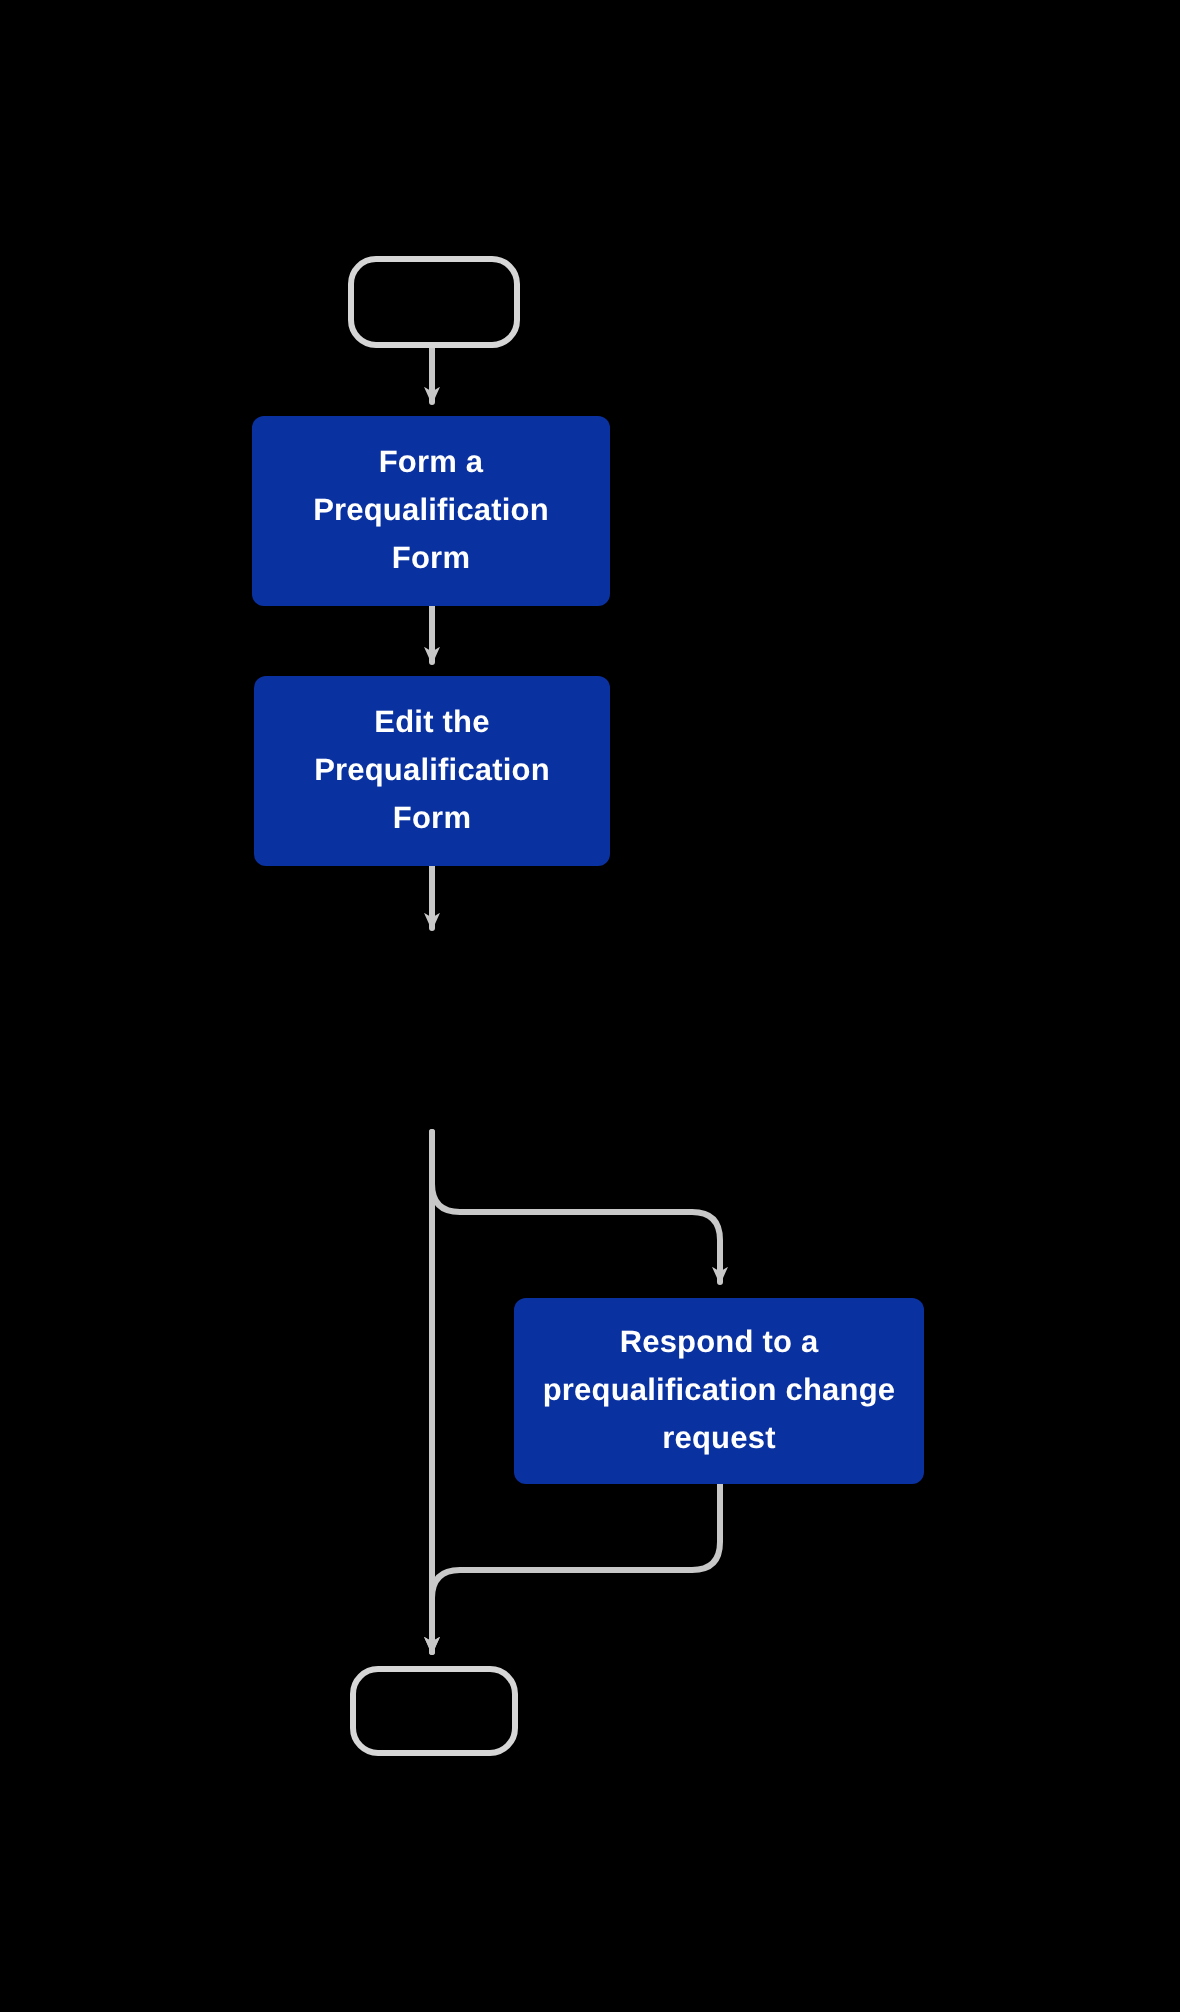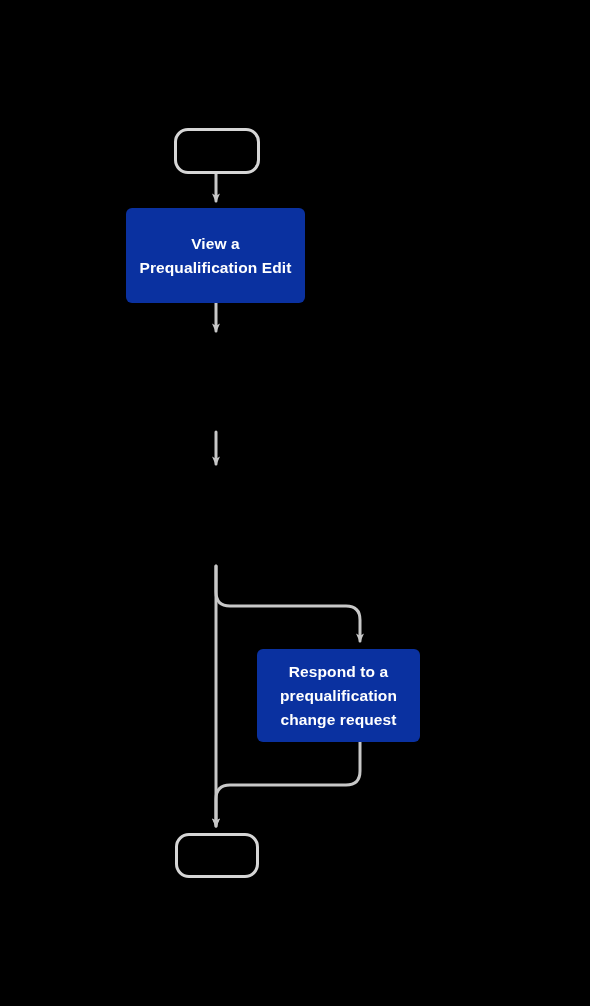--- a/index.html
+++ b/index.html
@@ -73,24 +73,27 @@
       <path d="M216,432 L216,464" marker-end="url(#arrowhead)"></path>
       <path d="M216,566 L216,592 Q216,606 230,606 L346,606 Q360,606 360,620 L360,641" marker-end="url(#arrowhead)"></path>
       <path d="M216,566 L216,826" marker-end="url(#arrowhead)"></path>
       <path d="M360,742 L360,771 Q360,785 346,785 L230,785 Q216,785 216,799 L216,826" marker-end="url(#arrowhead)"></path>
     </g>
   </svg>
 
   <div class="terminal" style="left:174px; top:128px; width:86px; height:46px;"></div>
 
   <div class="node-box" style="left:126px; top:208px; width:179px; height:95px;">
-    <span class="label">View a Prequalification Edit</span>
+    <span class="label">Form a Prequalification Form</span>
+  </div>
+
+  <div class="node-box" style="left:127px; top:338px; width:178px; height:95px;">
+    <span class="label">Edit the Prequalification Form</span>
   </div>
 
 
-
-  <div class="node-box" style="left:257px; top:649px; width:163px; height:93px;">
+  <div class="node-box" style="left:257px; top:649px; width:205px; height:93px;">
     <span class="label">Respond to a prequalification change request</span>
   </div>
 
   <div class="terminal" style="left:175px; top:833px; width:84px; height:45px;"></div>
 
 </div>
 
 </body></html>

